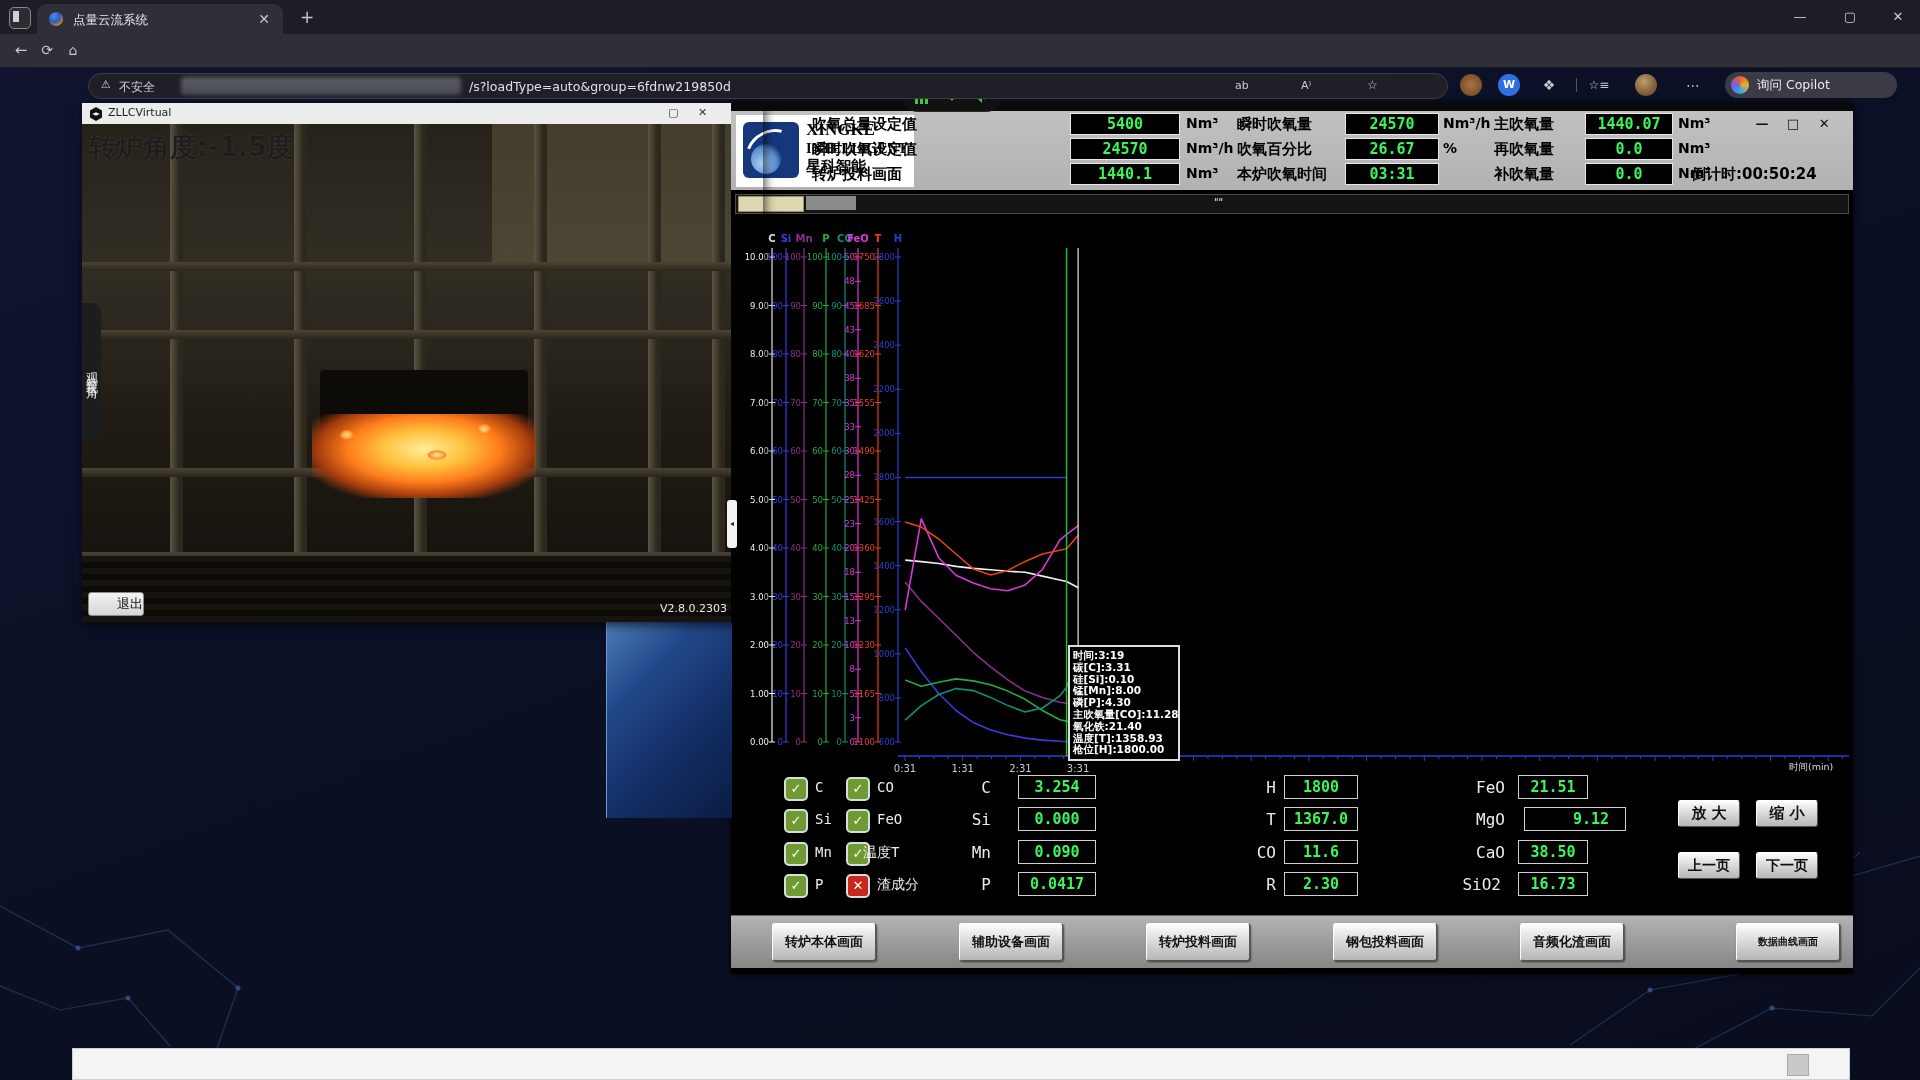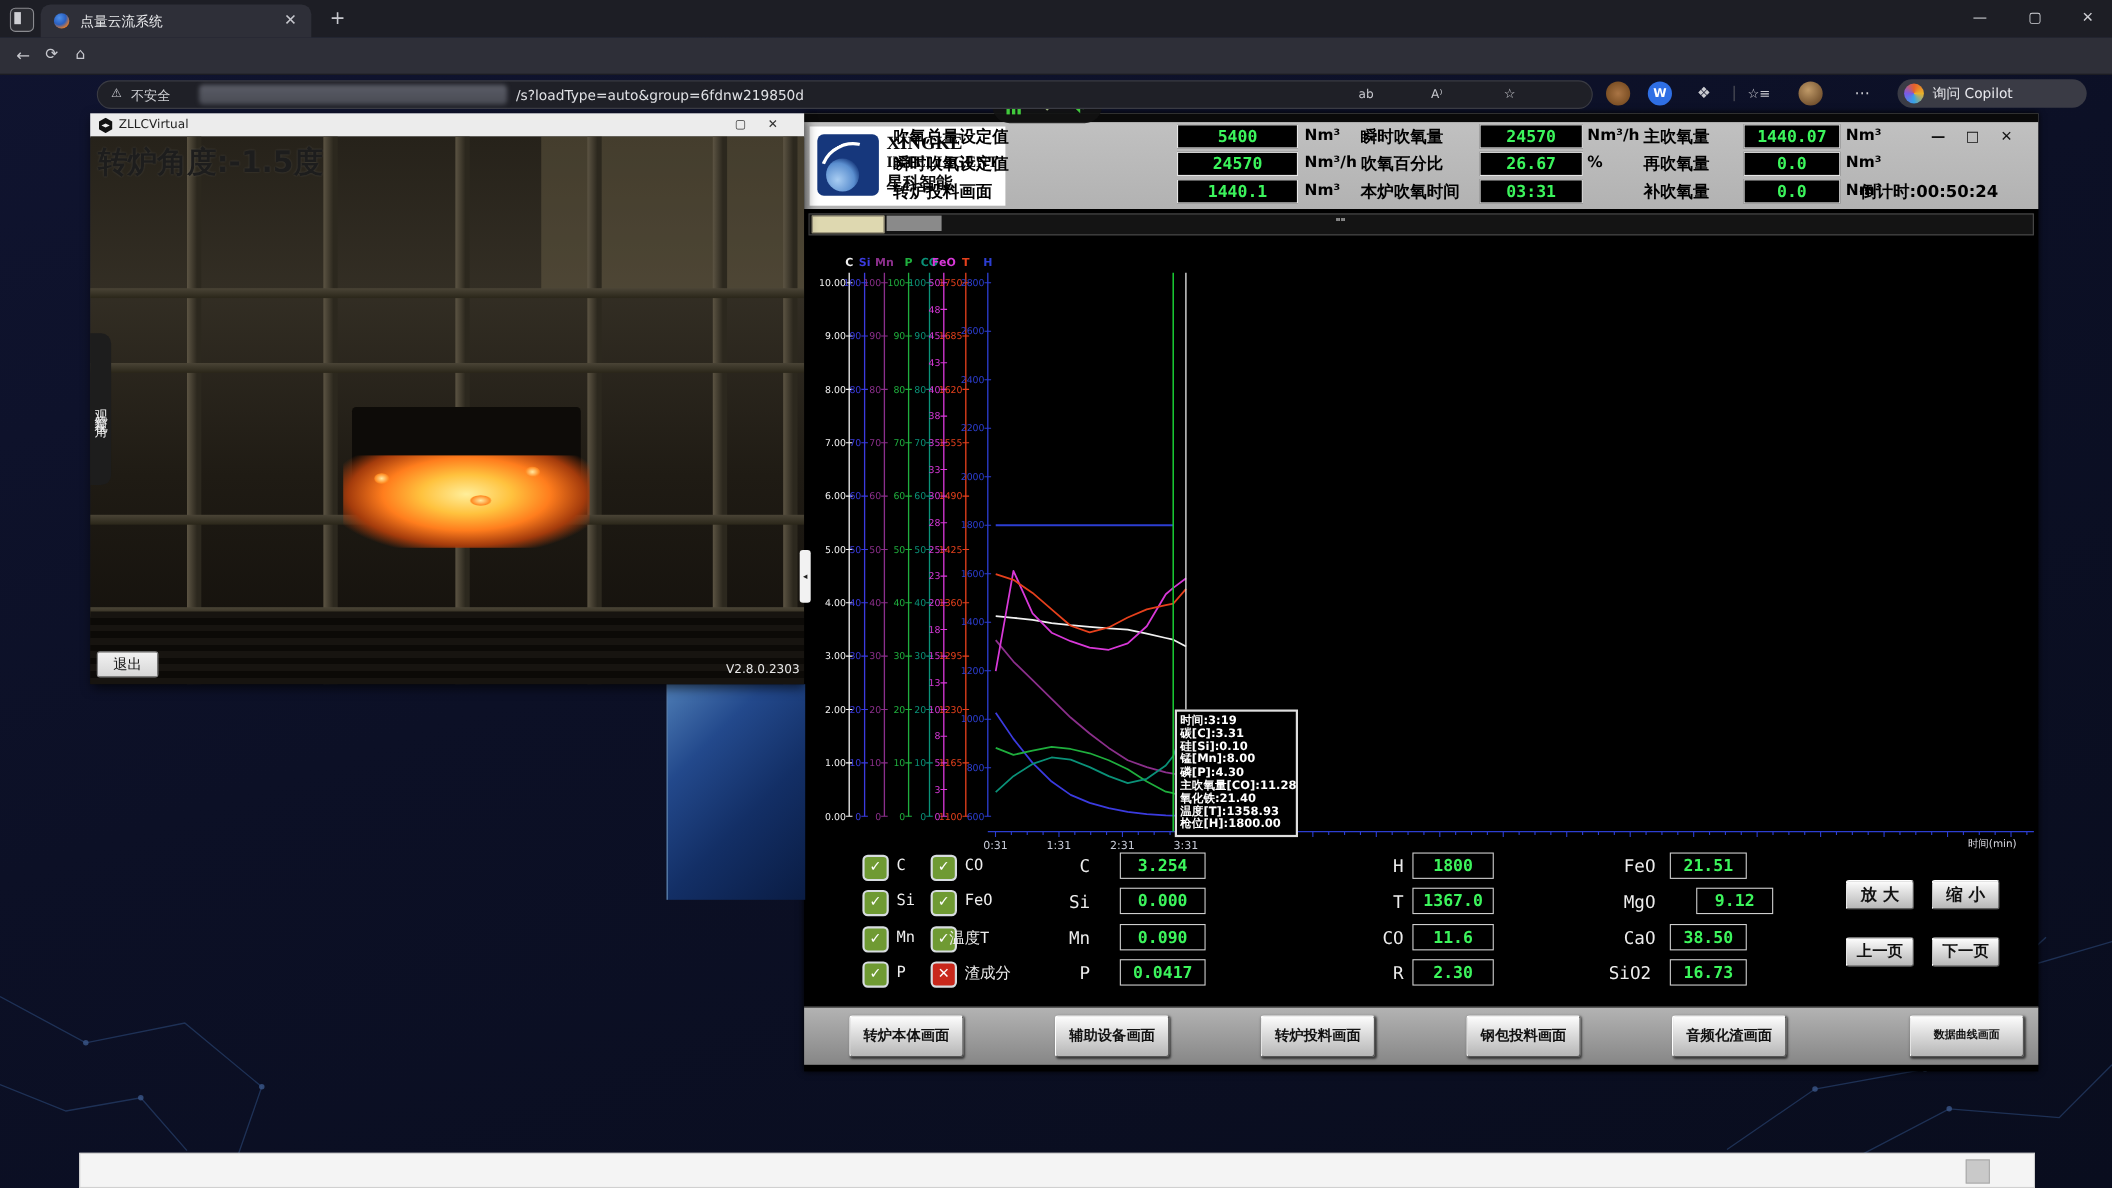--- a/index.html
+++ b/index.html
@@ -62,41 +62,41 @@
       line-height:19px;font-size:13px;font-weight:700;color:#fff;}
   .cblabel{position:absolute;color:#eee;font-size:14px;font-family:"DejaVu Sans Mono",monospace;}
   .rlabel{position:absolute;color:#ececec;font-size:16px;font-family:"DejaVu Sans Mono",monospace;text-align:right;}
   .rbox{position:absolute;background:#000;border:1px solid #cfcfcf;color:#3cf55c;text-align:center;
         font-family:"DejaVu Sans Mono",monospace;font-weight:700;font-size:15px;line-height:22px;}
   .gbtn{position:absolute;background:linear-gradient(#fdfdfd,#dcdcdc 45%,#b6b6b6);border:1px solid #555;
         border-top-color:#fff;border-left-color:#fff;border-radius:3px;color:#111;font-weight:700;
         text-align:center;box-shadow:1px 1px 2px rgba(0,0,0,.6);}
   #hmi-footer{left:0;top:812px;width:1122px;height:52px;background:linear-gradient(#b3b3b3,#868686);border-top:1px solid #666;}
   
-  #viewer{left:82px;top:103px;width:649px;height:519px;z-index:20;box-shadow:2px 3px 10px rgba(0,0,0,.7);}
+  #viewer{left:82px;top:103px;width:649px;height:519px;z-index:20;box-shadow:2px 3px 10px rgba(0,0,0,.7);padding-left:32px;}
   #vtitle{position:absolute;left:0;top:0;width:649px;height:21px;background:#ececec;border-bottom:1px solid #999;}
   #vtitle .ut{position:absolute;left:26px;top:3px;font-size:11px;color:#222;}
   #vtitle .vc{position:absolute;top:3px;font-size:11px;color:#333;}
   #vscene{position:absolute;left:0;top:21px;width:649px;height:498px;overflow:hidden;
           background:linear-gradient(180deg,#26221a 0%,#332e24 28%,#1f1b14 62%,#120f0b 100%);}
   .beam{position:absolute;left:0;width:649px;height:9px;background:linear-gradient(#4a4436,#2a2619);}
   .col{position:absolute;top:0;height:498px;width:13px;background:linear-gradient(90deg,#5c5443,#2c281e 70%);}
   #wallpatch{position:absolute;left:410px;top:0;width:239px;height:140px;background:rgba(148,132,96,.28);}
   #hood{position:absolute;left:238px;top:246px;width:208px;height:74px;background:#0d0b08;border-radius:4px;}
   #glow{position:absolute;left:230px;top:290px;width:224px;height:84px;
         background:radial-gradient(ellipse at 50% 42%,#ffee9a 0%,#ffc23e 26%,#ff7d1d 48%,#a33b0c 68%,rgba(30,16,6,0) 82%);}
   .spark{position:absolute;width:14px;height:10px;border-radius:50%;
          background:radial-gradient(#ffe9a0 0%,#ff8c24 60%,rgba(0,0,0,0) 75%);}
   #vfloor{position:absolute;left:0;top:432px;width:649px;height:66px;
           background:repeating-linear-gradient(180deg,#171410 0 6px,#0c0a07 6px 12px);}
   #vangle{position:absolute;left:7px;top:5px;color:#1d1d1d;font-size:27px;font-weight:700;text-shadow:0 0 2px rgba(255,255,255,.15);}
   #vtab{position:absolute;left:0;top:200px;width:19px;height:138px;background:#1d1d1d;border-radius:0 9px 9px 0;
         color:#f0f0f0;font-size:12px;writing-mode:vertical-lr;text-orientation:upright;text-align:center;letter-spacing:5px;line-height:19px;}
   #vexit{position:absolute;left:6px;top:489px;width:54px;height:22px;background:linear-gradient(#f2f2f2,#d6d6d6);
-         border:1px solid #8a8a8a;border-radius:3px;text-align:center;font-size:13px;color:#111;line-height:22px;font-family:Liberation Serif, serif;}
+         border:1px solid #8a8a8a;border-radius:3px;text-align:right;font-size:13px;color:#111;line-height:22px;}
   #vver{position:absolute;left:578px;top:499px;color:#e8e8e8;font-size:11px;}
   
   #bluewin{left:606px;top:622px;width:125px;height:196px;z-index:12;
            background:linear-gradient(135deg,#4d7cb5 0%,#23498c 28%,#132f66 60%,#0a1c43 100%);border-left:1px solid #6d9cd0;}
   #splitter{left:727px;top:500px;width:10px;height:48px;background:#f2f2f2;border-radius:3px;z-index:25;
             color:#222;font-size:8px;line-height:48px;text-align:center;}
   #streampill{left:902px;top:80px;width:100px;height:32px;background:rgba(18,18,18,.88);border-radius:16px;z-index:30;}
   #streampill svg{position:absolute;top:7px;}
   
   .ni{pointer-events:none;}
@@ -527,21 +527,21 @@
         <div class="rbox" style="left: 553px; top: 8px; width: 72px; height: 22px;">1800</div>
         <div class="rlabel" style="left: 455px; top: 43.4px; width: 90px;">T</div>
         <div class="rbox" style="left: 553px; top: 40.4px; width: 72px; height: 22px;">1367.0</div>
         <div class="rlabel" style="left: 455px; top: 75.8px; width: 90px;">CO</div>
         <div class="rbox" style="left: 553px; top: 72.8px; width: 72px; height: 22px;">11.6</div>
         <div class="rlabel" style="left: 455px; top: 108.2px; width: 90px;">R</div>
         <div class="rbox" style="left: 553px; top: 105.2px; width: 72px; height: 22px;">2.30</div>
         <div class="rlabel" style="left: 684px; top: 11px; width: 90px;">FeO</div>
         <div class="rbox" style="left: 787px; top: 8px; width: 68px; height: 22px;">21.51</div>
         <div class="rlabel" style="left: 684px; top: 43.4px; width: 90px;">MgO</div>
-        <div class="rbox" style="left: 811px; top: 40.4px; width: 68px; height: 22px;">9.12</div>
+        <div class="rbox" style="left: 793px; top: 40.4px; width: 68px; height: 22px; padding-left: 32px;">9.12</div>
         <div class="rlabel" style="left: 684px; top: 75.8px; width: 90px;">CaO</div>
         <div class="rbox" style="left: 787px; top: 72.8px; width: 68px; height: 22px;">38.50</div>
         <div class="rlabel" style="left: 680px; top: 108.2px; width: 90px;">SiO2</div>
         <div class="rbox" style="left: 787px; top: 105.2px; width: 68px; height: 22px;">16.73</div>
         <div class="gbtn" style="left: 947px; top: 33px; width: 60px; height: 25px; font-size: 15px; line-height: 25px;">放 大</div>
         <div class="gbtn" style="left: 1025px; top: 33px; width: 60px; height: 25px; font-size: 15px; line-height: 25px;">缩 小</div>
         <div class="gbtn" style="left: 947px; top: 85px; width: 60px; height: 25px; font-size: 14px; line-height: 25px;">上一页</div>
         <div class="gbtn" style="left: 1025px; top: 85px; width: 60px; height: 25px; font-size: 14px; line-height: 25px;">下一页</div>
       </div>
 

